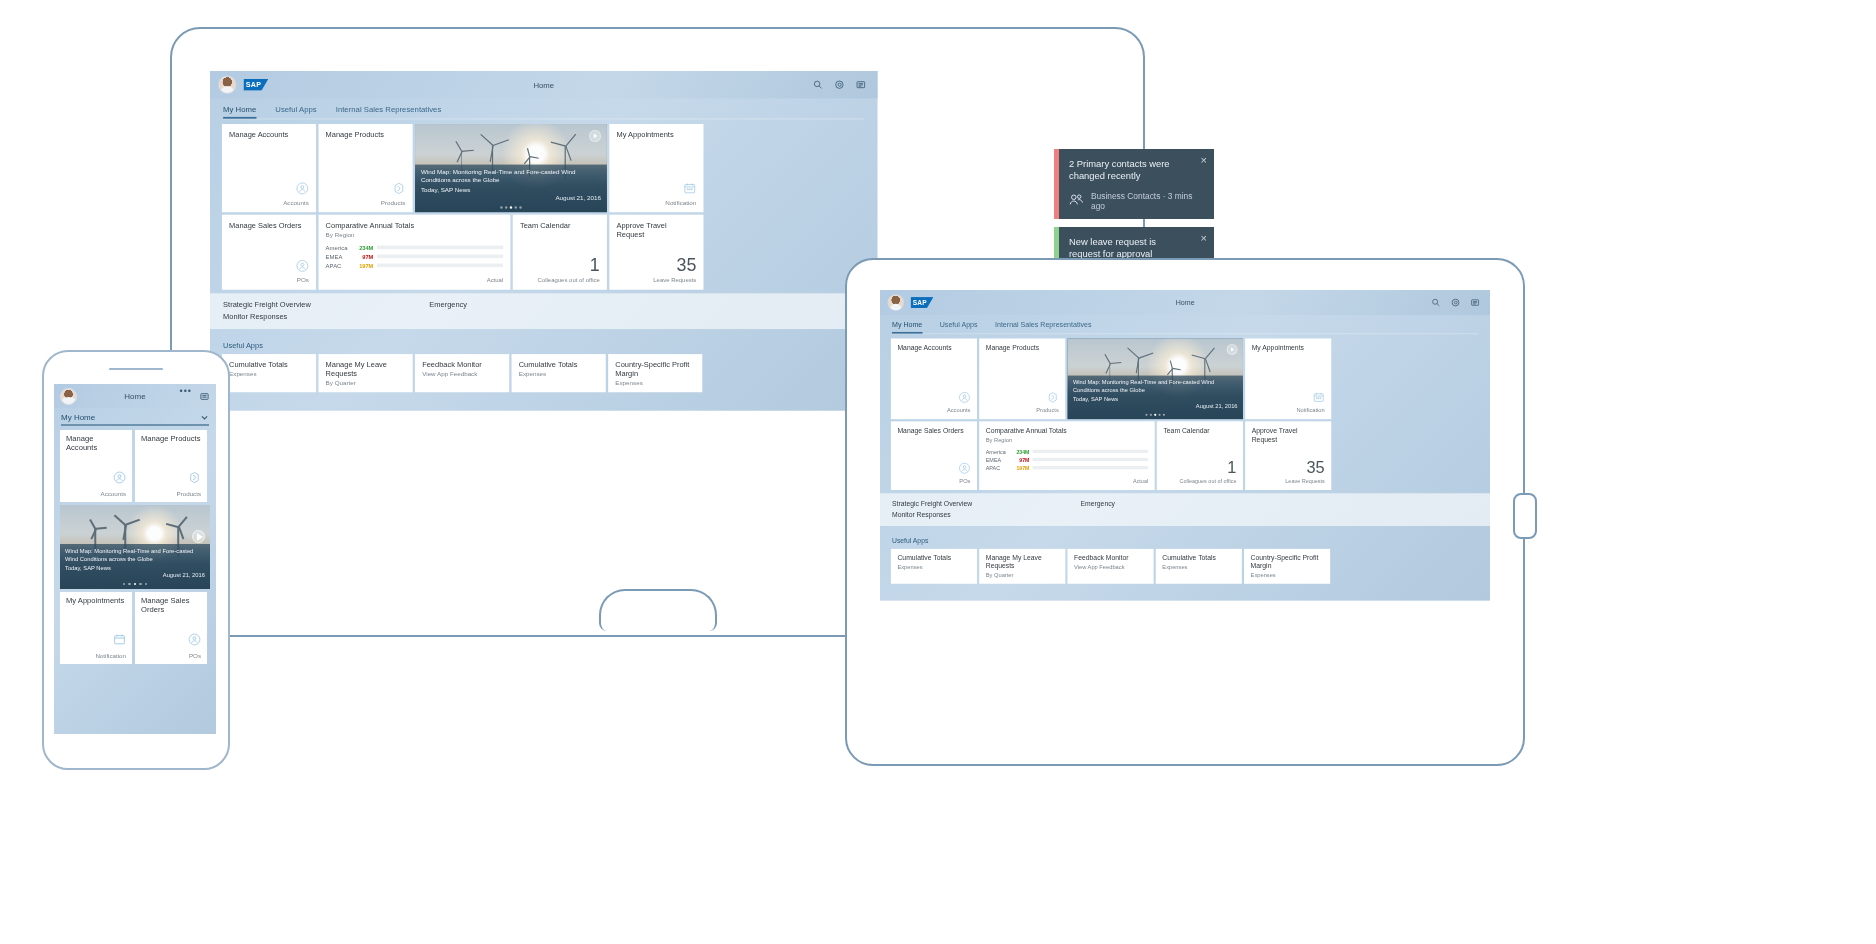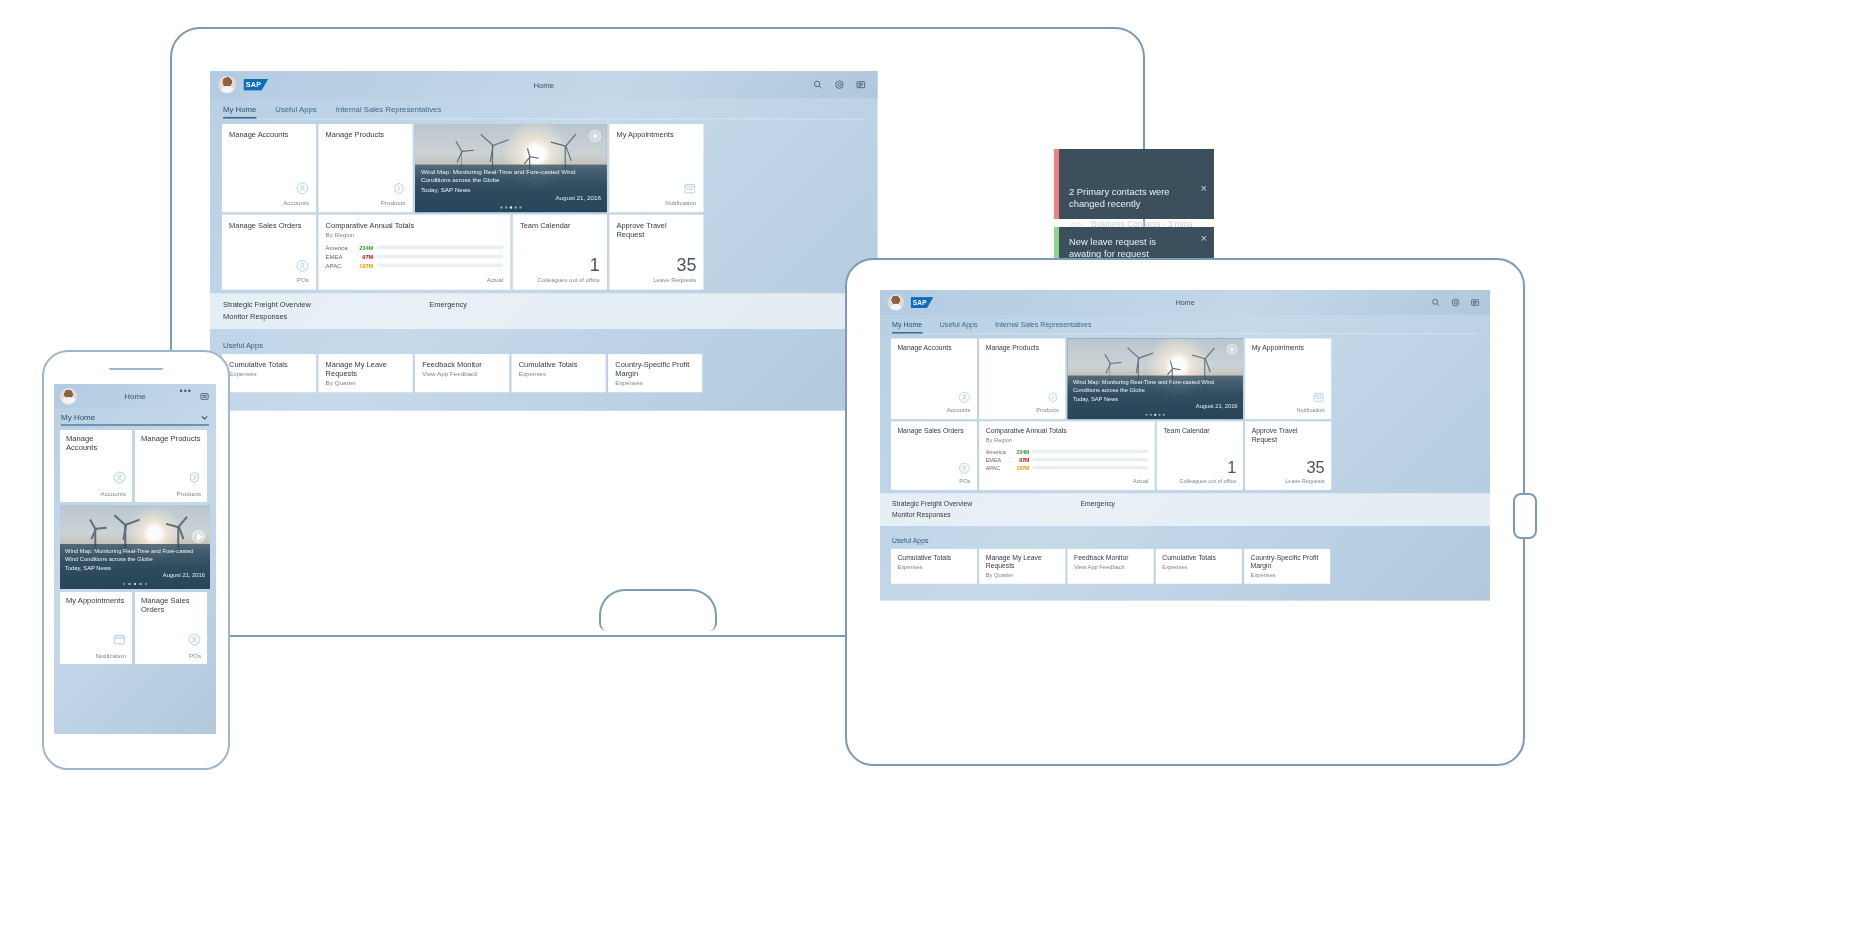--- a/index.html
+++ b/index.html
@@ -416,40 +416,40 @@
 
   </div>
       </div>
   </div>
   <div class="homebtn"></div>
 </div>
 
 <div style="position:absolute;left:1054px;top:149px;width:160px;">
   <div style="display:flex;background:#3c4f5d;height:70px;margin-bottom:8px;position:relative;">
     <div style="width:5px;background:#f08080;"></div>
-    <div style="flex:1;padding:9px 10px 8px 10px;position:relative;margin-top:28px;">
+    <div style="flex:1;padding:9px 10px 8px 10px;position:relative;">
       <div style="font-size:9.4px;color:#eaf0f4;line-height:1.3;width:116px;">2 Primary contacts were changed recently</div>
       <div style="display:flex;align-items:center;gap:7px;margin-top:9px;">
         <span style="color:#dbe5ec;">
           <svg width="15" height="13" viewBox="0 0 20 16" fill="none" stroke="currentColor" stroke-width="1.3">
             <circle cx="6.4" cy="5" r="3"></circle>
               <path d="M1.6 14.5c.6-3 2.6-4.5 4.8-4.5s4.2 1.5 4.8 4.5"></path>
             <circle cx="13.6" cy="4.2" r="2.3"></circle>
               <path d="M11.8 8.6c.7-.4 1.3-.5 1.9-.5 2 0 3.6 1.4 4.2 4"></path>
           </svg>
         </span>
         <span style="font-size:8.4px;color:#c2ced8;">Business Contacts · 3 mins ago</span>
       </div>
       <span style="position:absolute;right:7px;top:5px;font-size:11px;color:#c9d4dc;">×</span>
     </div>
   </div>
   <div style="display:flex;background:#3c4f5d;height:38px;position:relative;">
     <div style="width:5px;background:#8fd18f;"></div>
     <div style="flex:1;padding:9px 10px 0 10px;position:relative;">
-      <div style="font-size:9.4px;color:#eaf0f4;line-height:1.3;width:116px;">New leave request is awating for request</div>
+      <div style="font-size:9.4px;color:#eaf0f4;line-height:1.3;width:116px;">New leave request is request for approval</div>
       <span style="position:absolute;right:7px;top:5px;font-size:11px;color:#c9d4dc;">×</span>
     </div>
   </div>
 </div>
 
 <div class="device" id="tablet-small">
   <div class="frame-outline"></div>
   <div class="screen">
     <div class="scaled" id="mount-small" style="width: 1120px; height: 570px; transform: scale(0.545);">
         <div class="fiori">

